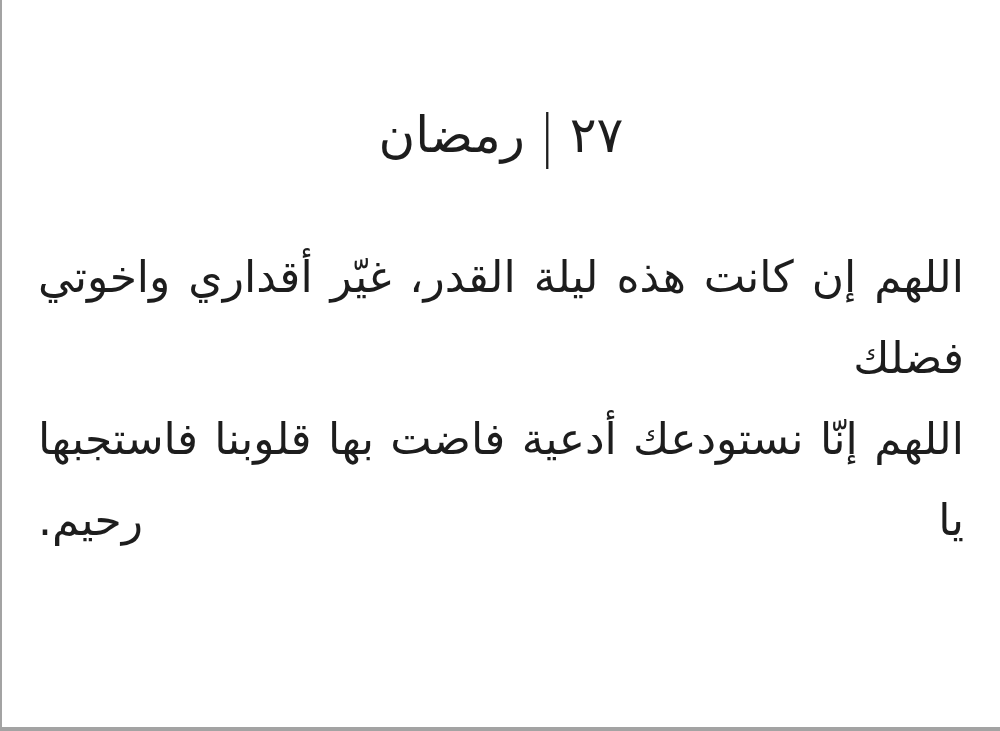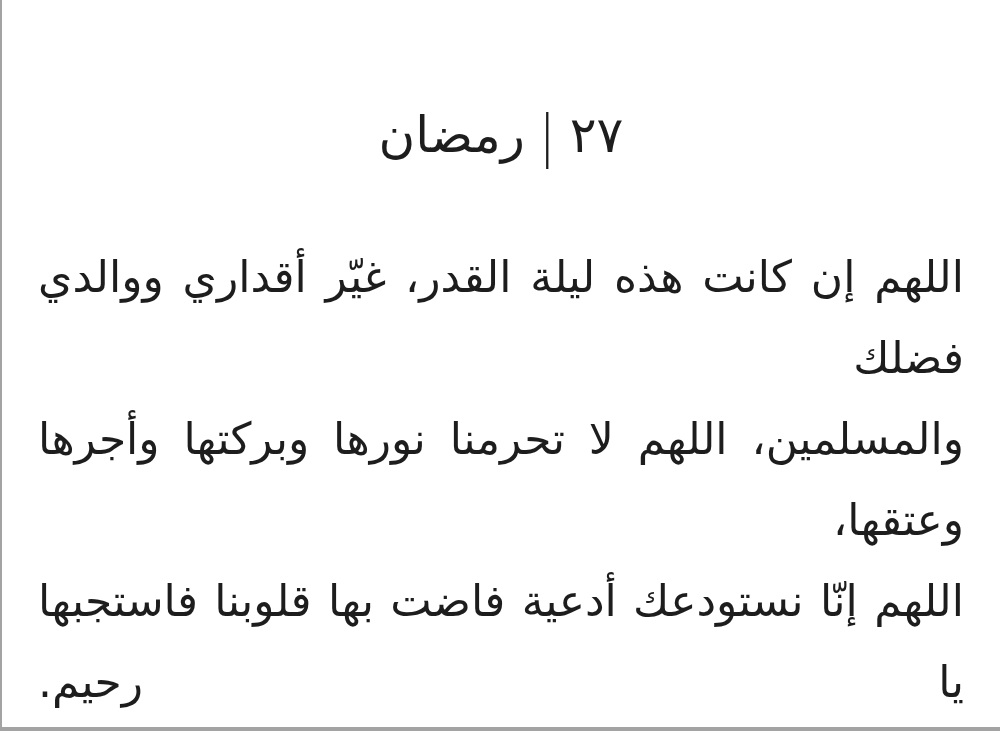--- a/index.html
+++ b/index.html
@@ -51,18 +51,17 @@
 </head>
 <body>
 
 <div class="page">
 
   <div class="header">
     <span>٢٧</span><span class="sep">|</span><span>رمضان</span>
   </div>
 
   <div class="dua">
-    <div class="line">اللهم إن كانت هذه ليلة القدر، غيّر أقداري ووالدي فضلك</div>
-    <div class="line">والمسلمين، اللهم لا تحرمنا نورها وبركتها وأجرها وعتقها،</div>
+    <div class="line">اللهم إن كانت هذه ليلة القدر، غيّر أقداري واخوتي فضلك</div>
     <div class="line">اللهم إنّا نستودعك أدعية فاضت بها قلوبنا فاستجبها يا رحيم.</div>
   </div>
 
 </div>
 
 </body></html>

